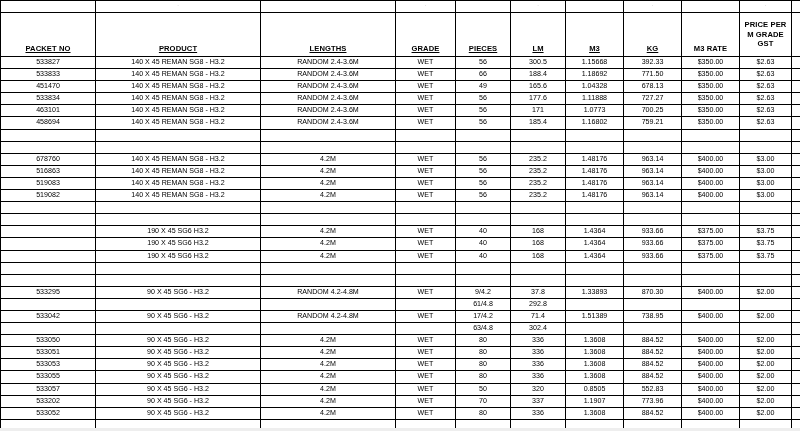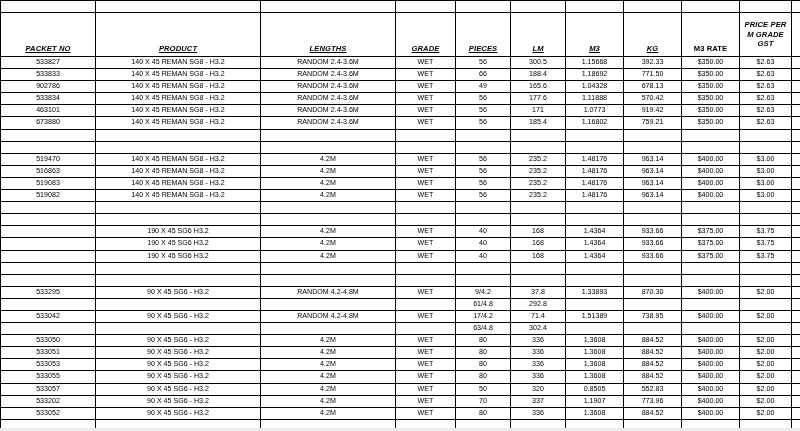--- a/index.html
+++ b/index.html
@@ -69,27 +69,25 @@
     height: 44px;
     text-align: center;
     font-weight: bold;
     font-size: 7.6px;
     vertical-align: bottom;
     padding-bottom: 3px;
     letter-spacing: 0.1px;
   }
   tr.hdr td span.u {
     text-decoration: underline;
-    font-style: italic;
   }
   tr.hdr td.multi {
     vertical-align: middle;
     padding-bottom: 0;
     line-height: 1.25;
-    font-style: italic;
   }
   
   tr.data td { height: 12.1px; }
   td.c { text-align: center; }
   tr.spacer td { height: 12.1px; }
   .botshade {
     position: absolute;
     left: 0;
     top: 428px;
     width: 800px;
@@ -195,60 +193,60 @@
           <td class="c">WET</td>
           <td class="c">66</td>
           <td class="c">188.4</td>
           <td class="c">1.18692</td>
           <td class="c">771.50</td>
           <td class="c">$350.00</td>
           <td class="c">$2.63</td>
           <td class="c">$494.67</td>
         </tr>
         <tr class="data">
-          <td class="c">902786</td>
+          <td class="c">451470</td>
           <td class="c">140 X 45 REMAN SG8 - H3.2</td>
           <td class="c">RANDOM 2.4-3.6M</td>
           <td class="c">WET</td>
           <td class="c">49</td>
           <td class="c">165.6</td>
           <td class="c">1.04328</td>
           <td class="c">678.13</td>
           <td class="c">$350.00</td>
           <td class="c">$2.63</td>
           <td class="c">$434.81</td>
         </tr>
         <tr class="data">
           <td class="c">533834</td>
           <td class="c">140 X 45 REMAN SG8 - H3.2</td>
           <td class="c">RANDOM 2.4-3.6M</td>
           <td class="c">WET</td>
           <td class="c">56</td>
           <td class="c">177.6</td>
           <td class="c">1.11888</td>
-          <td class="c">570.42</td>
+          <td class="c">727.27</td>
           <td class="c">$350.00</td>
           <td class="c">$2.63</td>
           <td class="c">$466.32</td>
         </tr>
         <tr class="data">
           <td class="c">463101</td>
           <td class="c">140 X 45 REMAN SG8 - H3.2</td>
           <td class="c">RANDOM 2.4-3.6M</td>
           <td class="c">WET</td>
           <td class="c">56</td>
           <td class="c">171</td>
           <td class="c">1.0773</td>
-          <td class="c">919.42</td>
+          <td class="c">700.25</td>
           <td class="c">$350.00</td>
           <td class="c">$2.63</td>
           <td class="c">$448.99</td>
         </tr>
         <tr class="data">
-          <td class="c">673880</td>
+          <td class="c">458694</td>
           <td class="c">140 X 45 REMAN SG8 - H3.2</td>
           <td class="c">RANDOM 2.4-3.6M</td>
           <td class="c">WET</td>
           <td class="c">56</td>
           <td class="c">185.4</td>
           <td class="c">1.16802</td>
           <td class="c">759.21</td>
           <td class="c">$350.00</td>
           <td class="c">$2.63</td>
           <td class="c">$486.80</td>
@@ -273,21 +271,21 @@
           <td>&nbsp;</td>
           <td>&nbsp;</td>
           <td>&nbsp;</td>
           <td>&nbsp;</td>
           <td>&nbsp;</td>
           <td>&nbsp;</td>
           <td>&nbsp;</td>
           <td>&nbsp;</td>
         </tr>
         <tr class="data">
-          <td class="c">519470</td>
+          <td class="c">678760</td>
           <td class="c">140 X 45 REMAN SG8 - H3.2</td>
           <td class="c">4.2M</td>
           <td class="c">WET</td>
           <td class="c">56</td>
           <td class="c">235.2</td>
           <td class="c">1.48176</td>
           <td class="c">963.14</td>
           <td class="c">$400.00</td>
           <td class="c">$3.00</td>
           <td class="c">$705.78</td>

